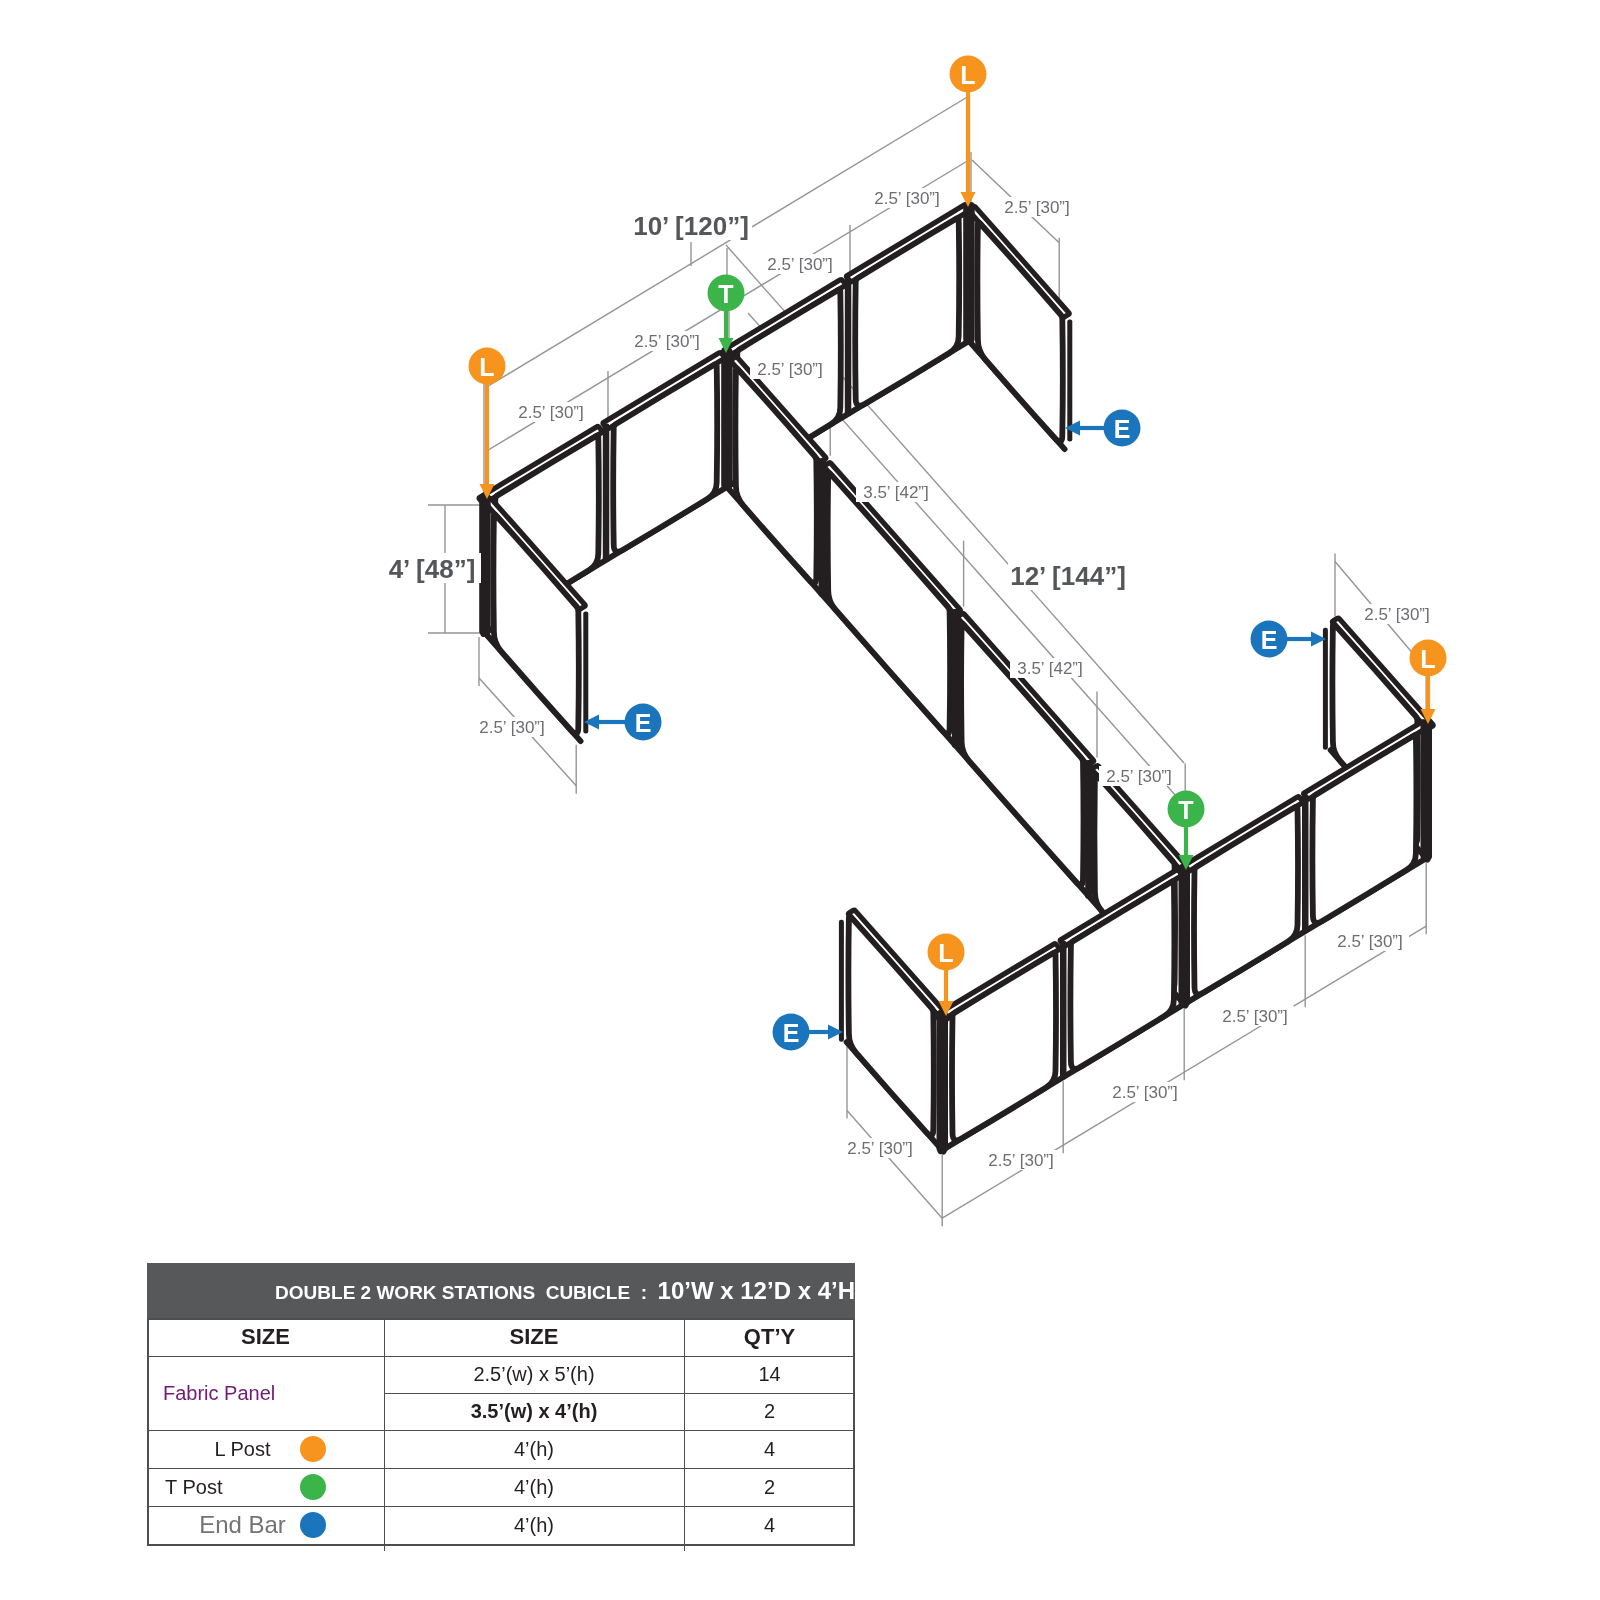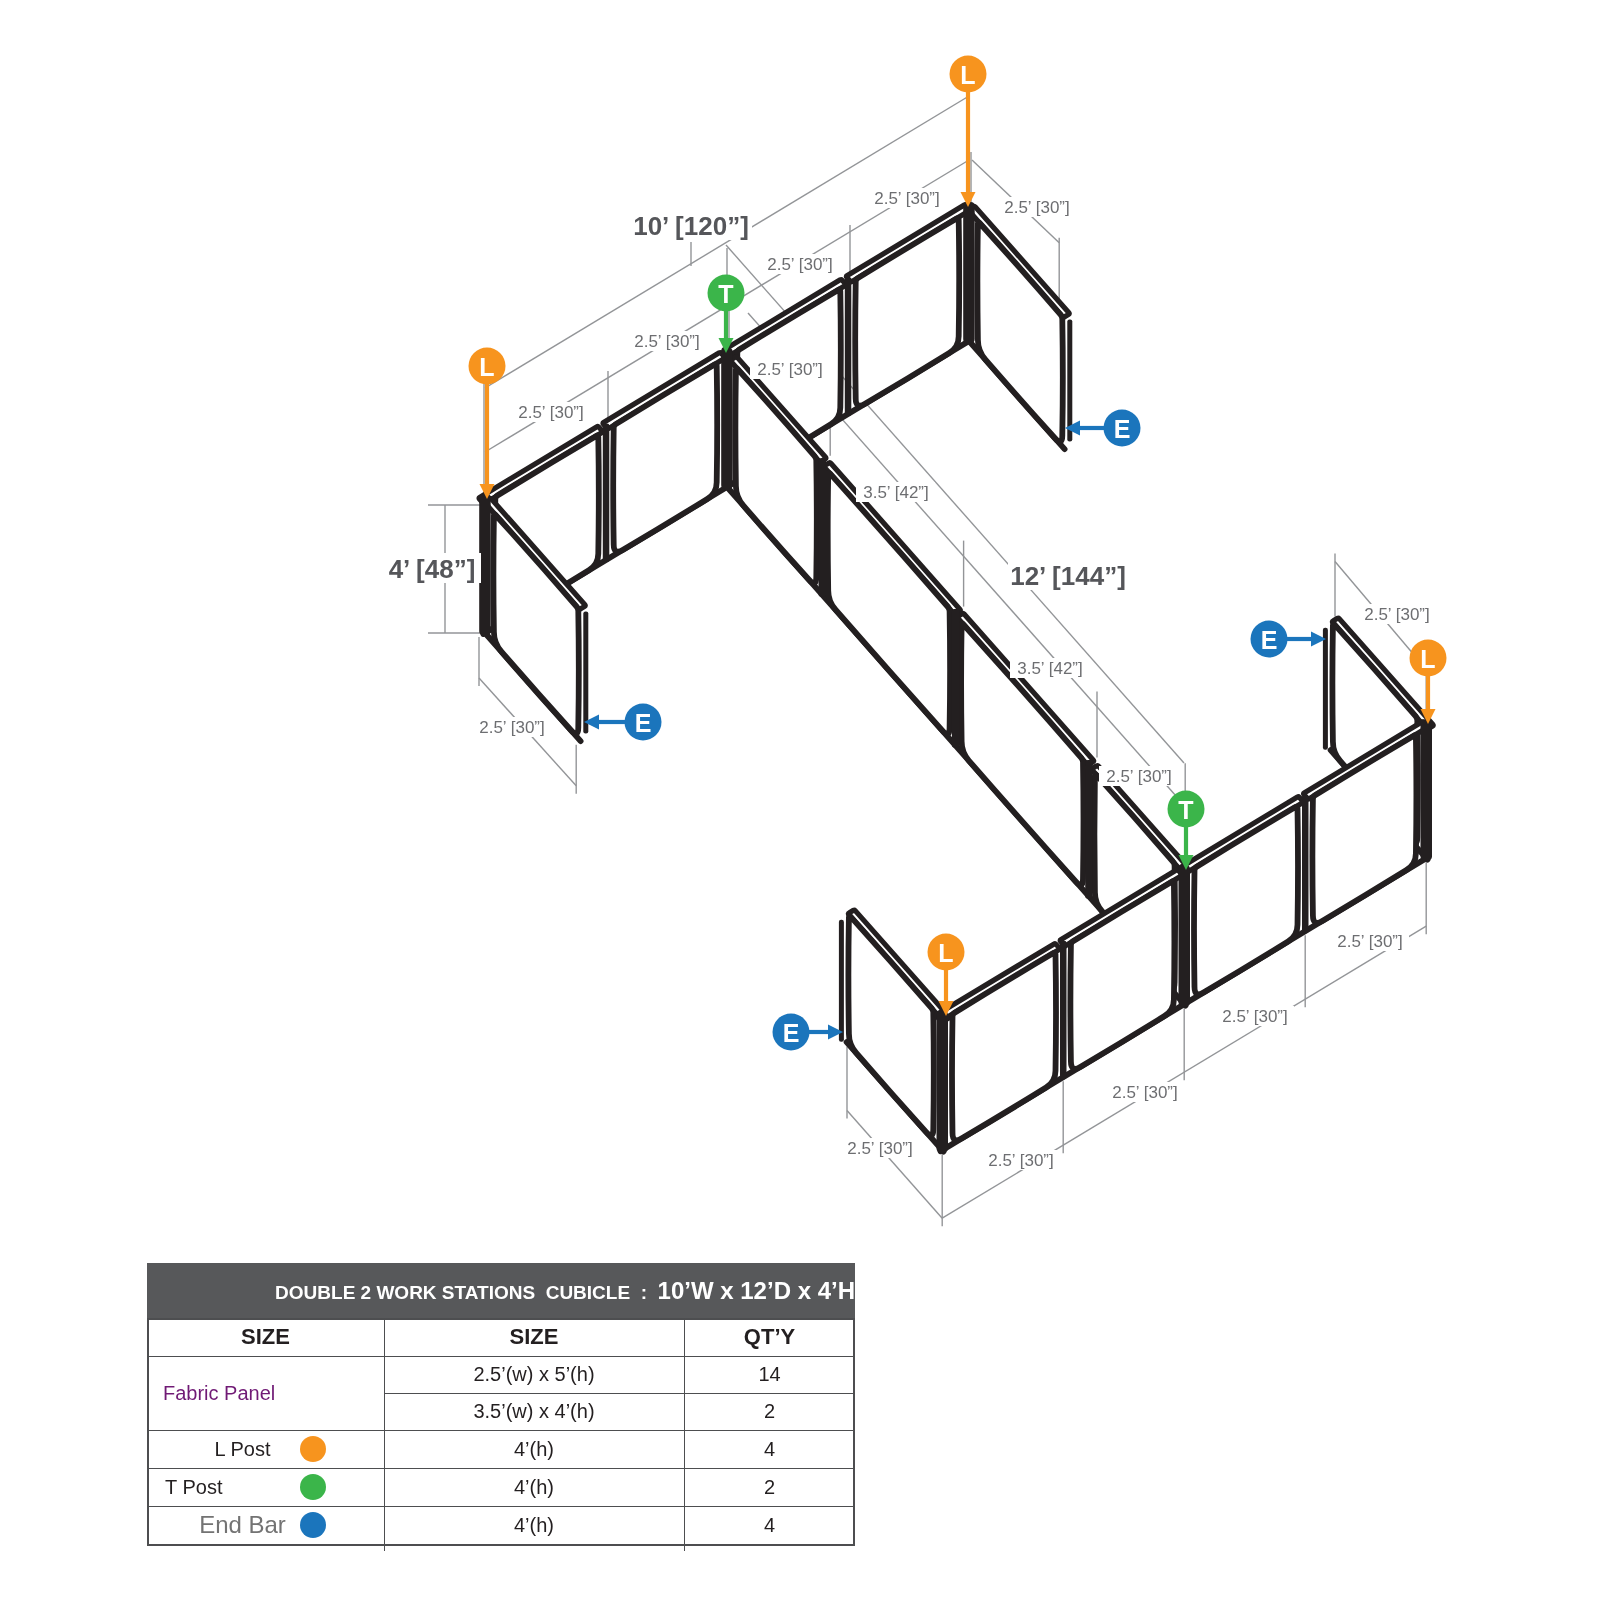--- a/index.html
+++ b/index.html
@@ -191,21 +191,21 @@
 <div style="position:absolute;left:147.0px;top:1318.0px;width:1.6px;height:226.0px;background:#4d4e50;"></div>
 <div style="position:absolute;left:853.4px;top:1318.0px;width:1.6px;height:226.0px;background:#4d4e50;"></div>
 <div style="position:absolute;left:384.0px;top:1318.0px;width:1.3px;height:233.0px;background:#4d4e50;"></div>
 <div style="position:absolute;left:684.0px;top:1318.0px;width:1.3px;height:233.0px;background:#4d4e50;"></div>
 <div style="position:absolute;left:147px;top:1322.7px;width:237px;height:28px;line-height:28px;text-align:center;font-family:'Liberation Sans',sans-serif;font-size:22px;font-weight:bold;color:#231f20;">SIZE</div>
 <div style="position:absolute;left:384px;top:1322.7px;width:300px;height:28px;line-height:28px;text-align:center;font-family:'Liberation Sans',sans-serif;font-size:22px;font-weight:bold;color:#231f20;">SIZE</div>
 <div style="position:absolute;left:684px;top:1322.7px;width:171px;height:28px;line-height:28px;text-align:center;font-family:'Liberation Sans',sans-serif;font-size:22px;font-weight:bold;color:#231f20;">QT’Y</div>
 <div style="position:absolute;left:147px;top:1378.5px;width:237px;height:28px;line-height:28px;text-align:left;font-family:'Liberation Sans',sans-serif;font-size:20px;font-weight:normal;color:#701a75;padding-left:16px;">Fabric Panel</div>
 <div style="position:absolute;left:384px;top:1360.0px;width:300px;height:28px;line-height:28px;text-align:center;font-family:'Liberation Sans',sans-serif;font-size:20px;font-weight:normal;color:#231f20;">2.5’(w) x 5’(h)</div>
 <div style="position:absolute;left:684px;top:1360.0px;width:171px;height:28px;line-height:28px;text-align:center;font-family:'Liberation Sans',sans-serif;font-size:20px;font-weight:normal;color:#231f20;">14</div>
-<div style="position:absolute;left:384px;top:1397.0px;width:300px;height:28px;line-height:28px;text-align:center;font-family:'Liberation Sans',sans-serif;font-size:20px;font-weight:normal;color:#231f20;">3.5’(w) x 4’(h)</div>
+<div style="position:absolute;left:384px;top:1397.0px;width:300px;height:28px;line-height:28px;text-align:center;font-family:'Liberation Sans',sans-serif;font-size:20px;font-weight:bold;color:#231f20;">3.5’(w) x 4’(h)</div>
 <div style="position:absolute;left:684px;top:1397.0px;width:171px;height:28px;line-height:28px;text-align:center;font-family:'Liberation Sans',sans-serif;font-size:20px;font-weight:normal;color:#231f20;">2</div>
 <div style="position:absolute;left:165px;top:1434.5px;width:155px;height:28px;line-height:28px;text-align:center;font-family:'Liberation Sans',sans-serif;font-size:20px;font-weight:normal;color:#231f20;">L Post</div>
 <div style="position:absolute;left:300px;top:1435.5px;width:26px;height:26px;border-radius:50%;background:#f7941e;"></div>
 <div style="position:absolute;left:384px;top:1434.5px;width:300px;height:28px;line-height:28px;text-align:center;font-family:'Liberation Sans',sans-serif;font-size:20px;font-weight:normal;color:#231f20;">4’(h)</div>
 <div style="position:absolute;left:684px;top:1434.5px;width:171px;height:28px;line-height:28px;text-align:center;font-family:'Liberation Sans',sans-serif;font-size:20px;font-weight:normal;color:#231f20;">4</div>
 <div style="position:absolute;left:165px;top:1472.5px;width:155px;height:28px;line-height:28px;text-align:left;font-family:'Liberation Sans',sans-serif;font-size:20px;font-weight:normal;color:#231f20;">T Post</div>
 <div style="position:absolute;left:300px;top:1473.5px;width:26px;height:26px;border-radius:50%;background:#3bb54a;"></div>
 <div style="position:absolute;left:384px;top:1472.5px;width:300px;height:28px;line-height:28px;text-align:center;font-family:'Liberation Sans',sans-serif;font-size:20px;font-weight:normal;color:#231f20;">4’(h)</div>
 <div style="position:absolute;left:684px;top:1472.5px;width:171px;height:28px;line-height:28px;text-align:center;font-family:'Liberation Sans',sans-serif;font-size:20px;font-weight:normal;color:#231f20;">2</div>
 <div style="position:absolute;left:165px;top:1510.5px;width:155px;height:28px;line-height:28px;text-align:center;font-family:'Liberation Sans',sans-serif;font-size:24px;font-weight:normal;color:#737373;">End Bar</div>

